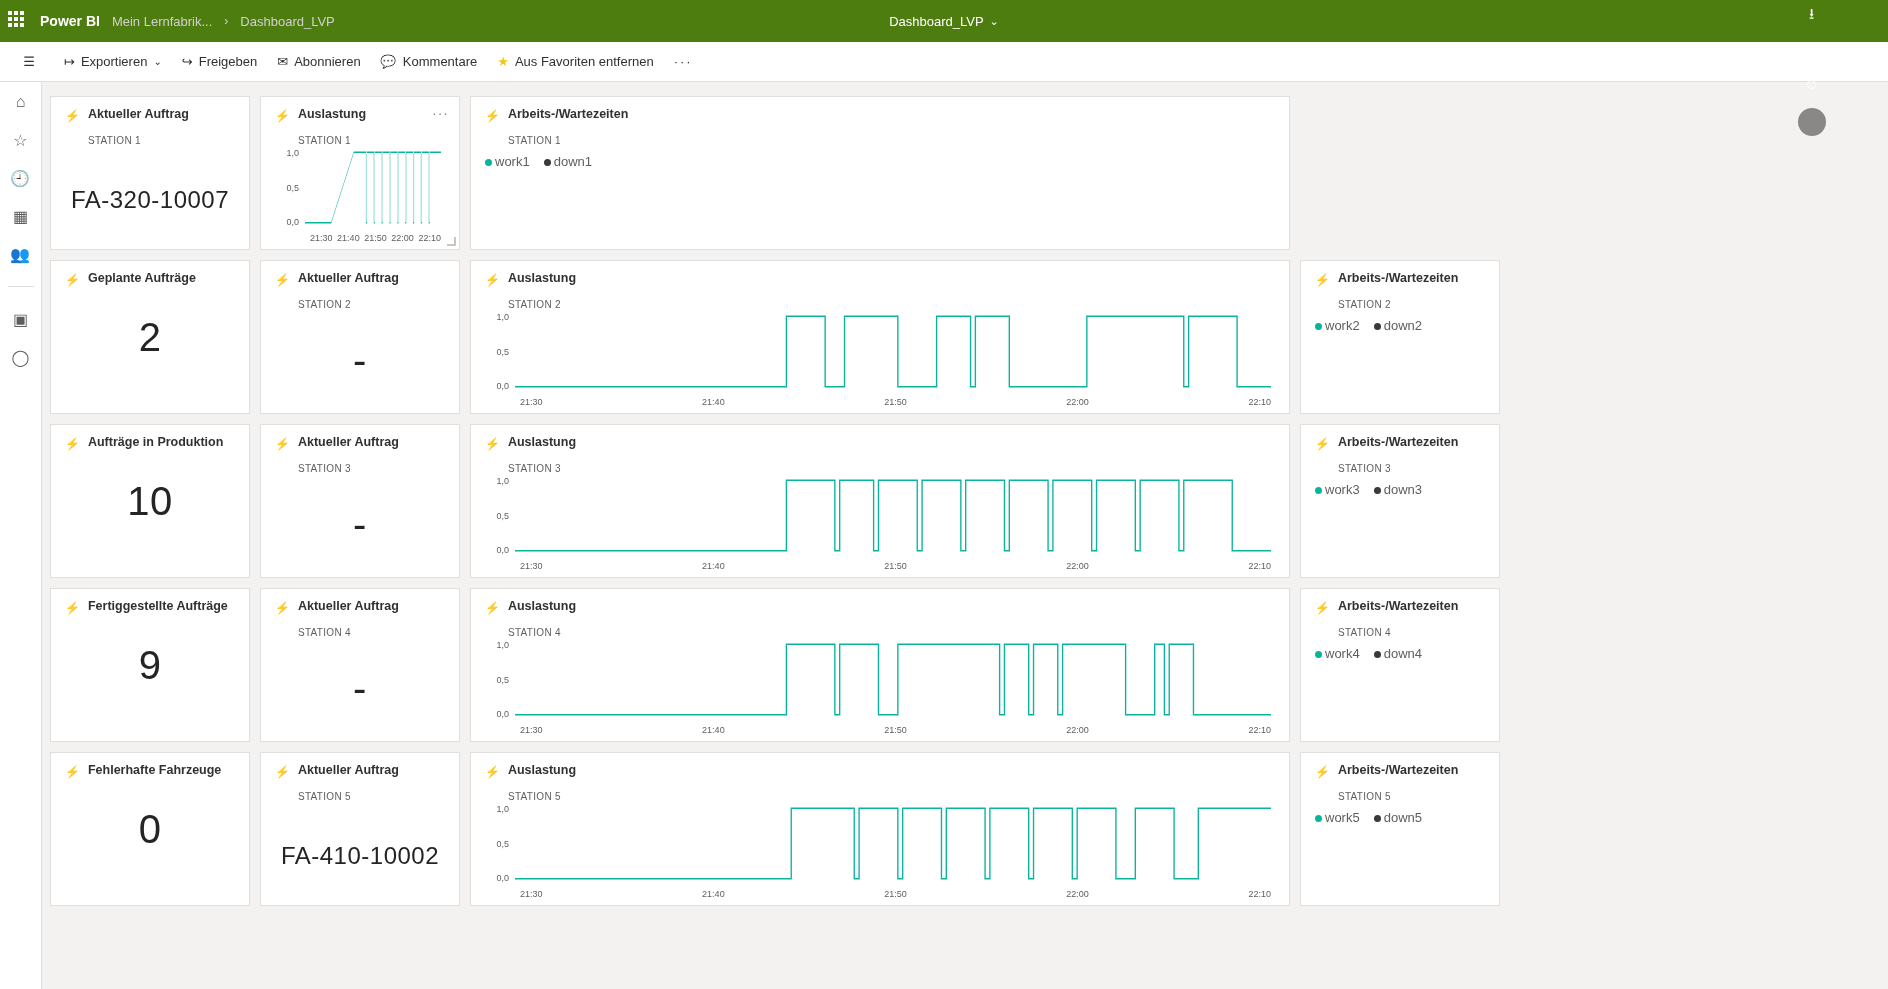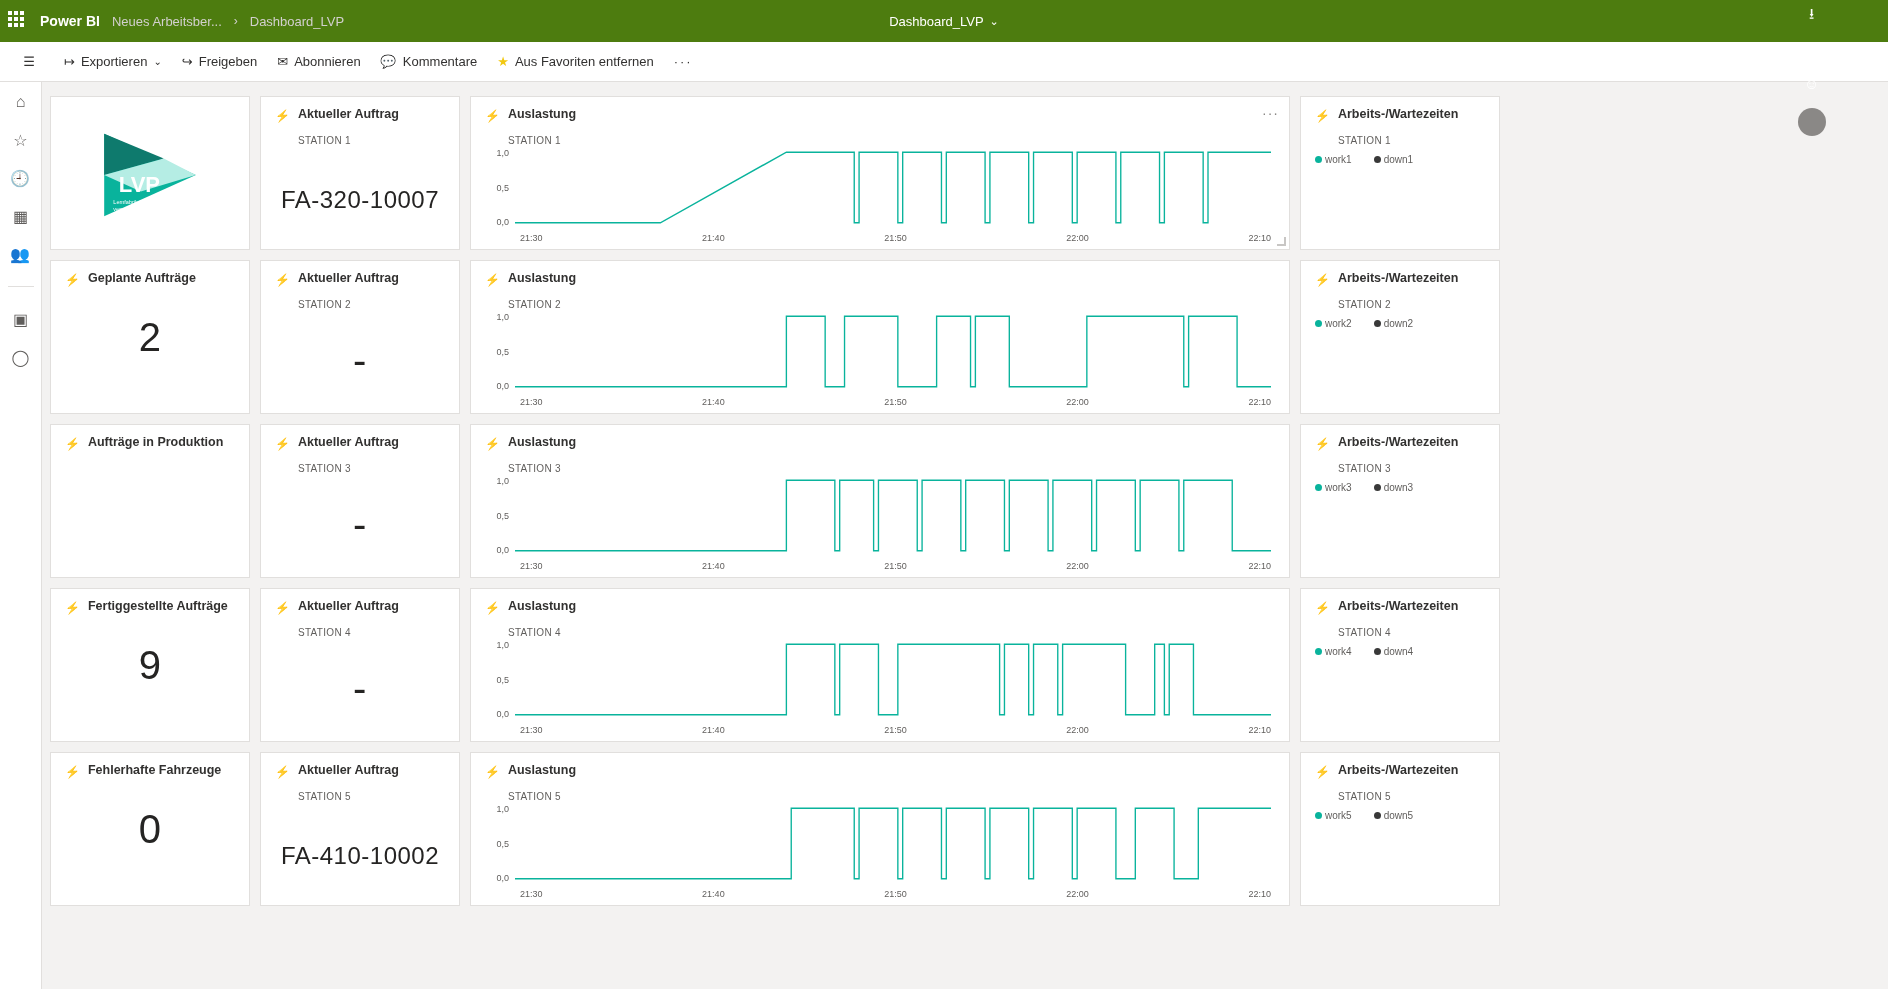--- a/index.html
+++ b/index.html
@@ -39,21 +39,21 @@
   .tsub{font-size:10px;color:#605e5c;letter-spacing:0.3px;margin-top:14px;}
   .bigval{font-size:40px;font-weight:300;color:#252423;text-align:center;margin-top:28px;letter-spacing:0.5px;}
   .logo{display:flex;align-items:center;justify-content:center;height:100%;}
   .logo svg{width:150px;height:110px;}
   .chart{position:relative;height:95px;margin-top:2px;padding-left:30px;}
   .chart .yaxis{position:absolute;left:0;top:0;bottom:16px;display:flex;flex-direction:column;justify-content:space-between;font-size:9px;color:#605e5c;text-align:right;width:24px;}
   .chart .plot{position:absolute;left:30px;right:4px;top:2px;bottom:18px;}
   .chart .xaxis{position:absolute;left:35px;right:4px;bottom:0;display:flex;justify-content:space-between;font-size:9px;color:#605e5c;}
   .chart svg{width:100%;height:100%;}
   .chart polyline{fill:none;stroke:#09b39c;stroke-width:1.4;}
-  .legend{display:flex;gap:22px;font-size:10px;color:#605e5c;margin-top:8px;align-items:center;}
+  .legend{display:flex;gap:14px;font-size:13px;color:#605e5c;margin-top:8px;align-items:center;}
   .legend .dot{width:7px;height:7px;border-radius:50%;display:inline-block;margin-right:3px;}
   .legend .d1{background:#09b39c;}
   .legend .d2{background:#393939;}
   .tmore{position:absolute;top:8px;right:10px;color:#8a8886;font-size:14px;letter-spacing:1px;cursor:pointer;}
   .corner{position:absolute;bottom:3px;right:3px;width:9px;height:9px;border-right:2px solid #c8c6c4;border-bottom:2px solid #c8c6c4;}
 </style>
 </head>
 <body>
 
 <div class="appbar">
@@ -62,21 +62,21 @@
       <span></span>
       <span></span>
       <span></span>
       <span></span>
       <span></span>
       <span></span>
       <span></span>
       <span></span>
   </div>
   <span class="brand">Power BI</span>
-  <span class="bc">Neues Arbeitsber...</span>
+  <span class="bc">Mein Lernfabrik...</span>
   <span class="chev">›</span>
   <span class="bc">Dashboard_LVP</span>
 
   <div class="center">
     <span>Dashboard_LVP</span>
     <span style="font-size:11px;">⌄</span>
   </div>
 
   <div class="right">
     <div class="toggle">
@@ -129,32 +129,20 @@
     <div class="nitem">▦</div>
     <div class="nitem">👥</div>
     <div class="sep"></div>
     <div class="nitem">▣</div>
     <div class="nitem">◯</div>
   </div>
 
   <div class="canvas">
 
     <div class="row">
-      <div class="tile small">
-        <div class="logo">
-          <svg viewBox="0 0 160 120">
-            <polygon points="30,15 130,60 30,105" fill="#09b39c"></polygon>
-            <polygon points="30,15 95,42 30,60" fill="#0e7a6d"></polygon>
-            <polygon points="30,60 95,42 130,60 70,78" fill="#b5ede4"></polygon>
-            <text x="46" y="78" fill="#fff" font-size="24" font-weight="700">LVP</text>
-            <text x="40" y="92" fill="#fff" font-size="6">Lernfabrik für</text>
-            <text x="40" y="99" fill="#fff" font-size="6">vernetzte Produktion</text>
-          </svg>
-        </div>
-      </div>
 
       <div class="tile small">
         <div class="thead">
           <span class="bolt">⚡</span>
           <div>
             <div class="ttitle">Aktueller Auftrag</div>
             <div class="tsub">STATION 1</div>
           </div>
         </div>
         <div class="bigval" style="font-size:24px;margin-top:40px;">FA-320-10007</div>
@@ -269,20 +257,21 @@
     </div>
 
     <div class="row">
       <div class="tile small">
         <div class="thead">
             <span class="bolt">⚡</span>
           <div>
               <div class="ttitle">Aufträge in Produktion</div>
             </div>
           </div>
+        <div class="bigval">10</div>
       </div>
 
       <div class="tile small">
         <div class="thead">
             <span class="bolt">⚡</span>
           <div>
               <div class="ttitle">Aktueller Auftrag</div>
           <div class="tsub">STATION 3</div>
             </div>
           </div>

